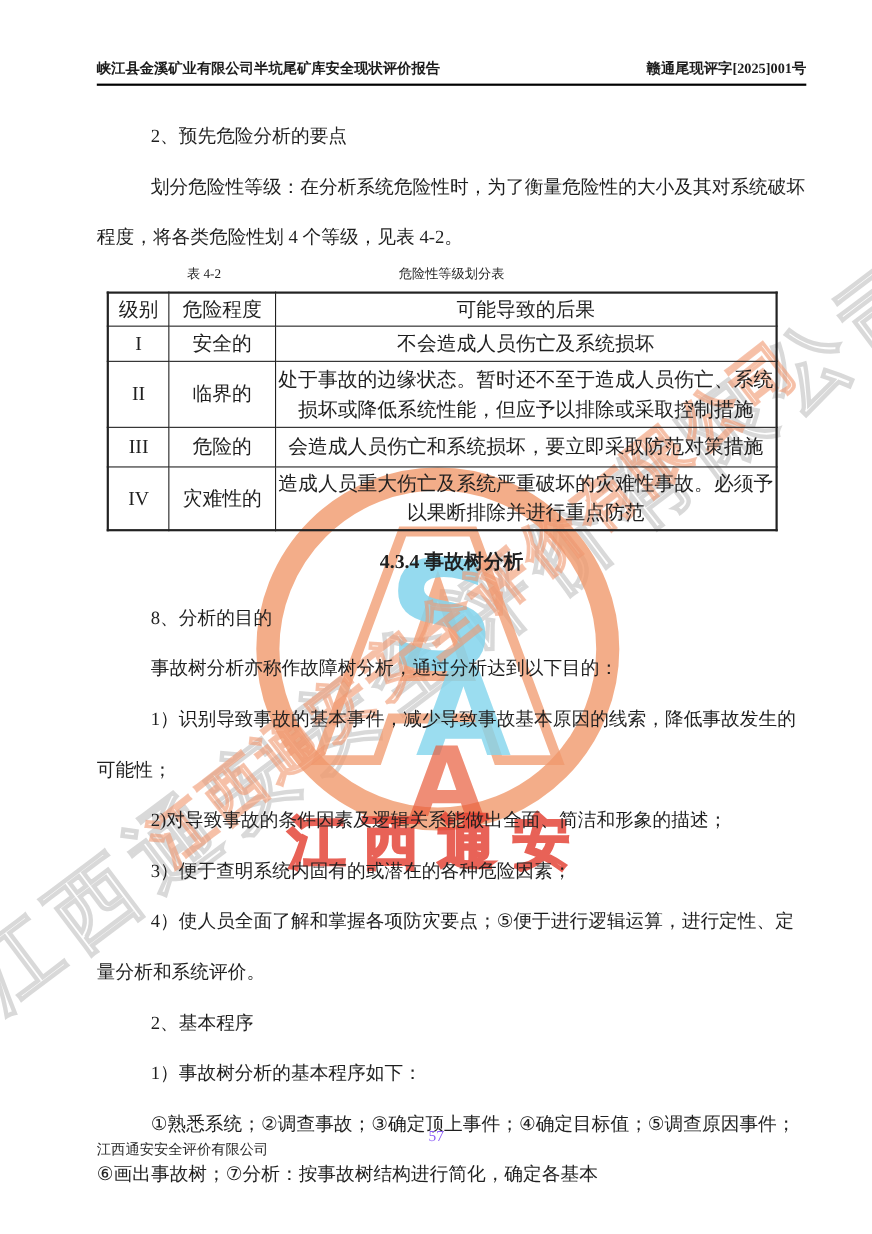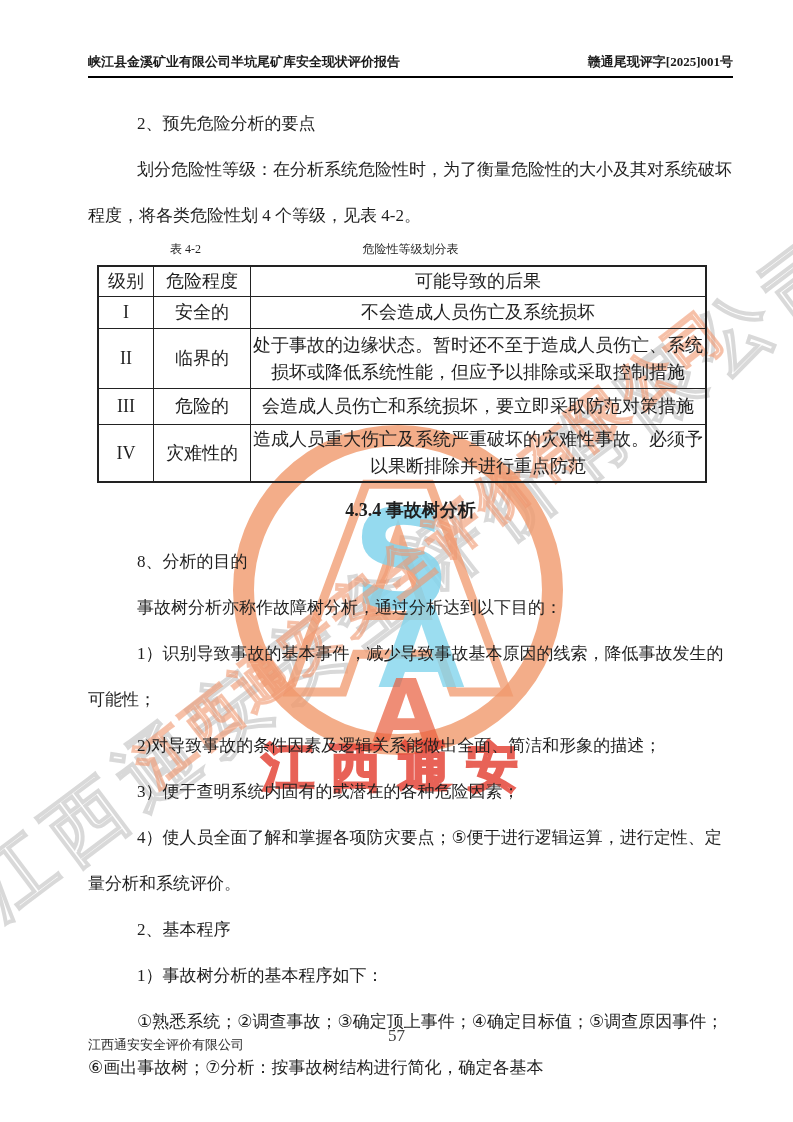--- a/index.html
+++ b/index.html
@@ -87,21 +87,21 @@
   .row-4{height:48px;}
   .section-heading{
     margin:14px 0 0 0;font-size:18px;font-weight:bold;line-height:26px;text-align:center;
   }
   .after-heading{margin-top:16px;}
   .footer-company{
     position:absolute;left:88px;top:1036px;font-size:13px;color:#2a2a2a;
   }
   .footer-page{
     position:absolute;left:0;width:100%;top:1026px;text-align:center;
-    font-size:17px;color:#404040;
+    font-size:14px;color:#8b5cf6;
   }
 </style>
 </head>
 <body>
 
 <div class="page">
 
   <div class="wm wm-gray-diag">江西通安安全评价有限公司</div>
   <div class="wm wm-ring"></div>
   <div class="wm wm-big-a">A</div>

